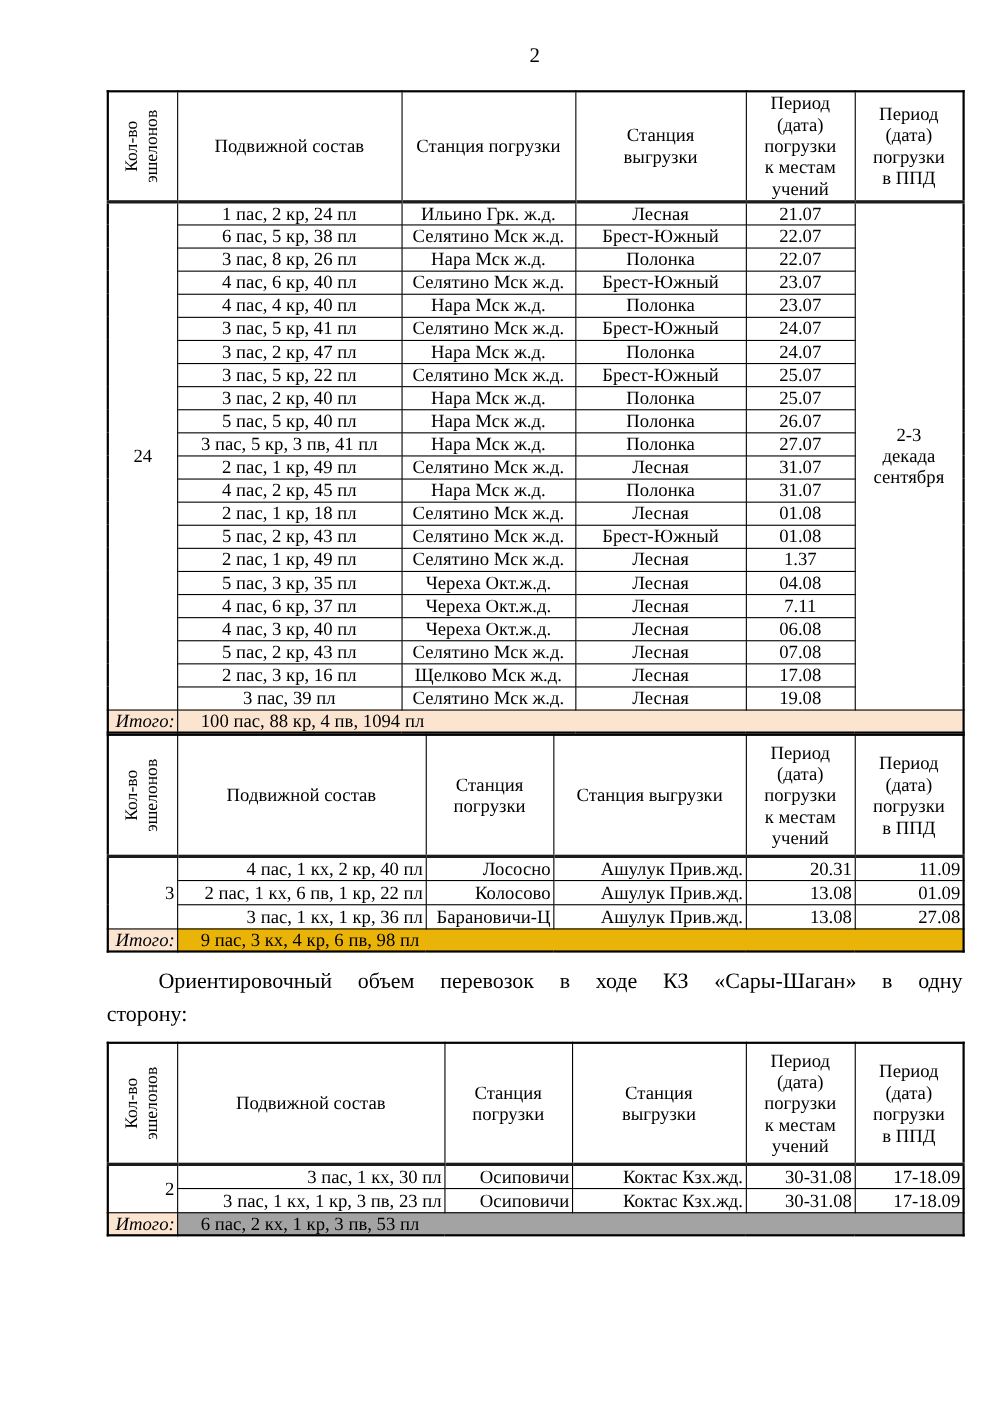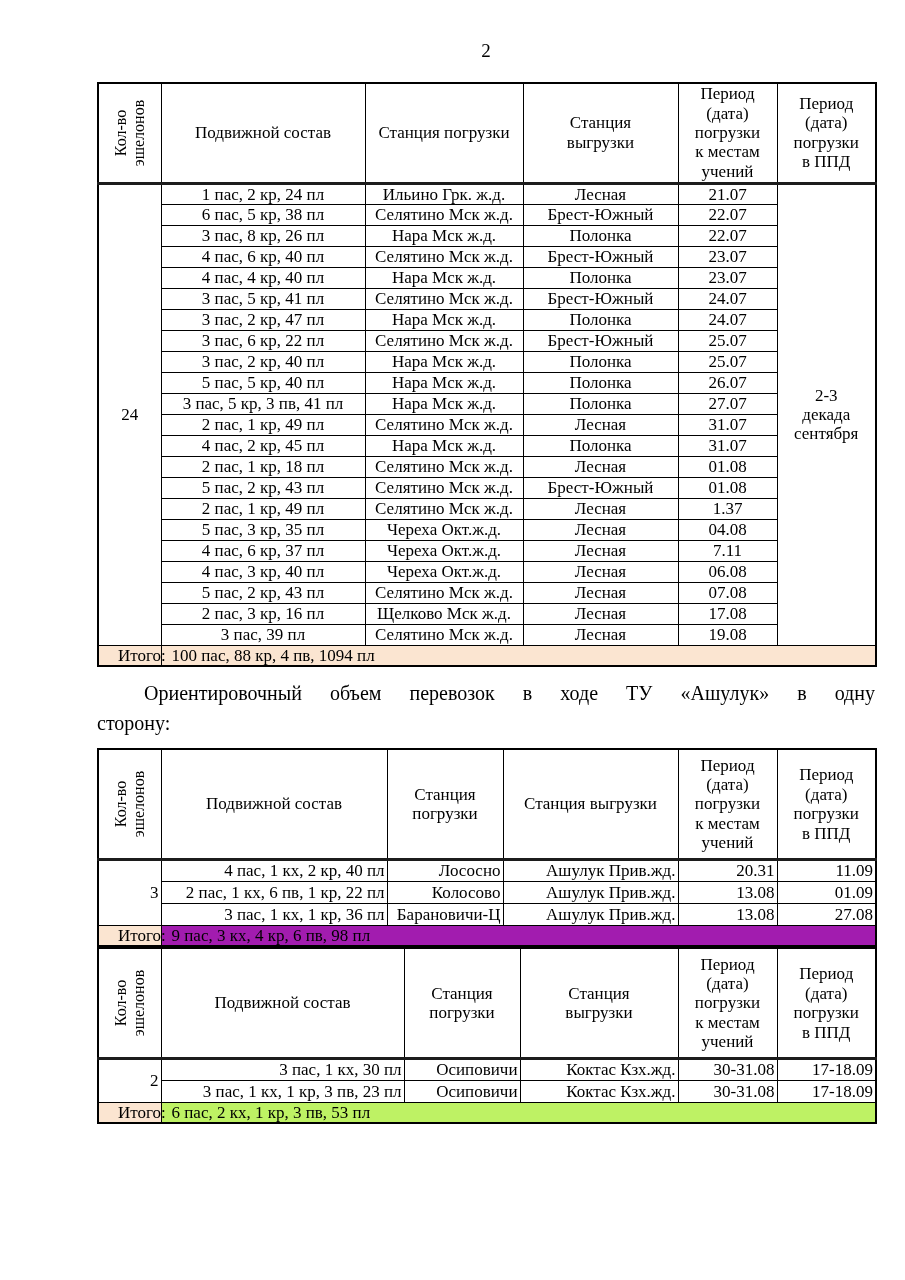--- a/index.html
+++ b/index.html
@@ -49,22 +49,22 @@
     white-space: pre;
     text-align: center;
     font-size: 16px;
     line-height: 1.15;
   }
   td.ppd { white-space: pre-line; font-size: 17px; margin-left: 40px; }
   tr.total-row td {
     text-align: left;
     height: 21px;
   }
-  tr.total-row td.total-label { padding-left: 19px; }
-  tr.total-row td.total-value { padding-left: 10px; }
+  tr.total-row td.total-label { padding-left: 6px; font-style: italic; }
+  tr.total-row td.total-value { padding-left: 21px; }
   p.para {
     width: 778px;
     font-size: 20px;
     line-height: 30px;
     text-align: justify;
     text-indent: 47px;
     word-spacing: 17px;
     margin: 11px 0 10px 0;
   }
 </style>
@@ -144,21 +144,21 @@
           <td>Брест-Южный</td>
           <td>24.07</td>
         </tr>
         <tr>
           <td>3 пас, 2 кр, 47 пл</td>
           <td>Нара Мск ж.д.</td>
           <td>Полонка</td>
           <td>24.07</td>
         </tr>
         <tr>
-          <td>3 пас, 6 кр, 22 пл</td>
+          <td>3 пас, 5 кр, 22 пл</td>
           <td>Селятино Мск ж.д.</td>
           <td>Брест-Южный</td>
           <td>25.07</td>
         </tr>
         <tr>
           <td>3 пас, 2 кр, 40 пл</td>
           <td>Нара Мск ж.д.</td>
           <td>Полонка</td>
           <td>25.07</td>
         </tr>
@@ -240,21 +240,20 @@
           <td>Лесная</td>
           <td>19.08</td>
         </tr>
         <tr class="total-row">
           <td class="total-label" style="background: rgb(251, 229, 209);">Итого:</td>
           <td class="total-value" colspan="5" style="background: rgb(251, 229, 209);">100 пас, 88 кр, 4 пв, 1094 пл</td>
         </tr>
       </tbody>
     </table>
 
-  <p class="para">Ориентировочный объем перевозок в ходе ТУ «Ашулук» в одну сторону:</p>
 
   <table class="t t2">
     <colgroup>
       <col style="width:63px">
         <col style="width:226px">
         <col style="width:116px">
       <col style="width:175px">
         <col style="width:99px">
         <col style="width:99px">
     </colgroup>
@@ -295,25 +294,26 @@
         </tr>
         <tr>
           <td>3 пас, 1 кх, 1 кр, 36 пл</td>
           <td>Барановичи-Ц</td>
           <td>Ашулук Прив.жд.</td>
           <td>13.08</td>
           <td>27.08</td>
         </tr>
         <tr class="total-row">
           <td class="total-label" style="background: rgb(251, 229, 209);">Итого:</td>
-          <td class="total-value" colspan="5" style="background: #a21caf;">9 пас, 3 кх, 4 кр, 6 пв, 98 пл</td>
+          <td class="total-value" colspan="5" style="background: #eab308;">9 пас, 3 кх, 4 кр, 6 пв, 98 пл</td>
         </tr>
       </tbody>
     </table>
 
+  <p class="para">Ориентировочный объем перевозок в ходе КЗ «Сары-Шаган» в одну сторону:</p>
 
   <table class="t t3">
     <colgroup>
       <col style="width:63px">
         <col style="width:243px">
         <col style="width:116px">
       <col style="width:158px">
         <col style="width:99px">
         <col style="width:99px">
     </colgroup>
@@ -348,18 +348,18 @@
         </tr>
         <tr>
           <td>3 пас, 1 кх, 1 кр, 3 пв, 23 пл</td>
           <td>Осиповичи</td>
           <td>Коктас Кзх.жд.</td>
           <td>30-31.08</td>
           <td>17-18.09</td>
         </tr>
         <tr class="total-row">
           <td class="total-label" style="background: rgb(251, 229, 209);">Итого:</td>
-          <td class="total-value" colspan="5" style="background: #bef264;">6 пас, 2 кх, 1 кр, 3 пв, 53 пл</td>
+          <td class="total-value" colspan="5" style="background: #a3a3a3;">6 пас, 2 кх, 1 кр, 3 пв, 53 пл</td>
         </tr>
       </tbody>
     </table>
 
 </div>
 
 </body></html>

